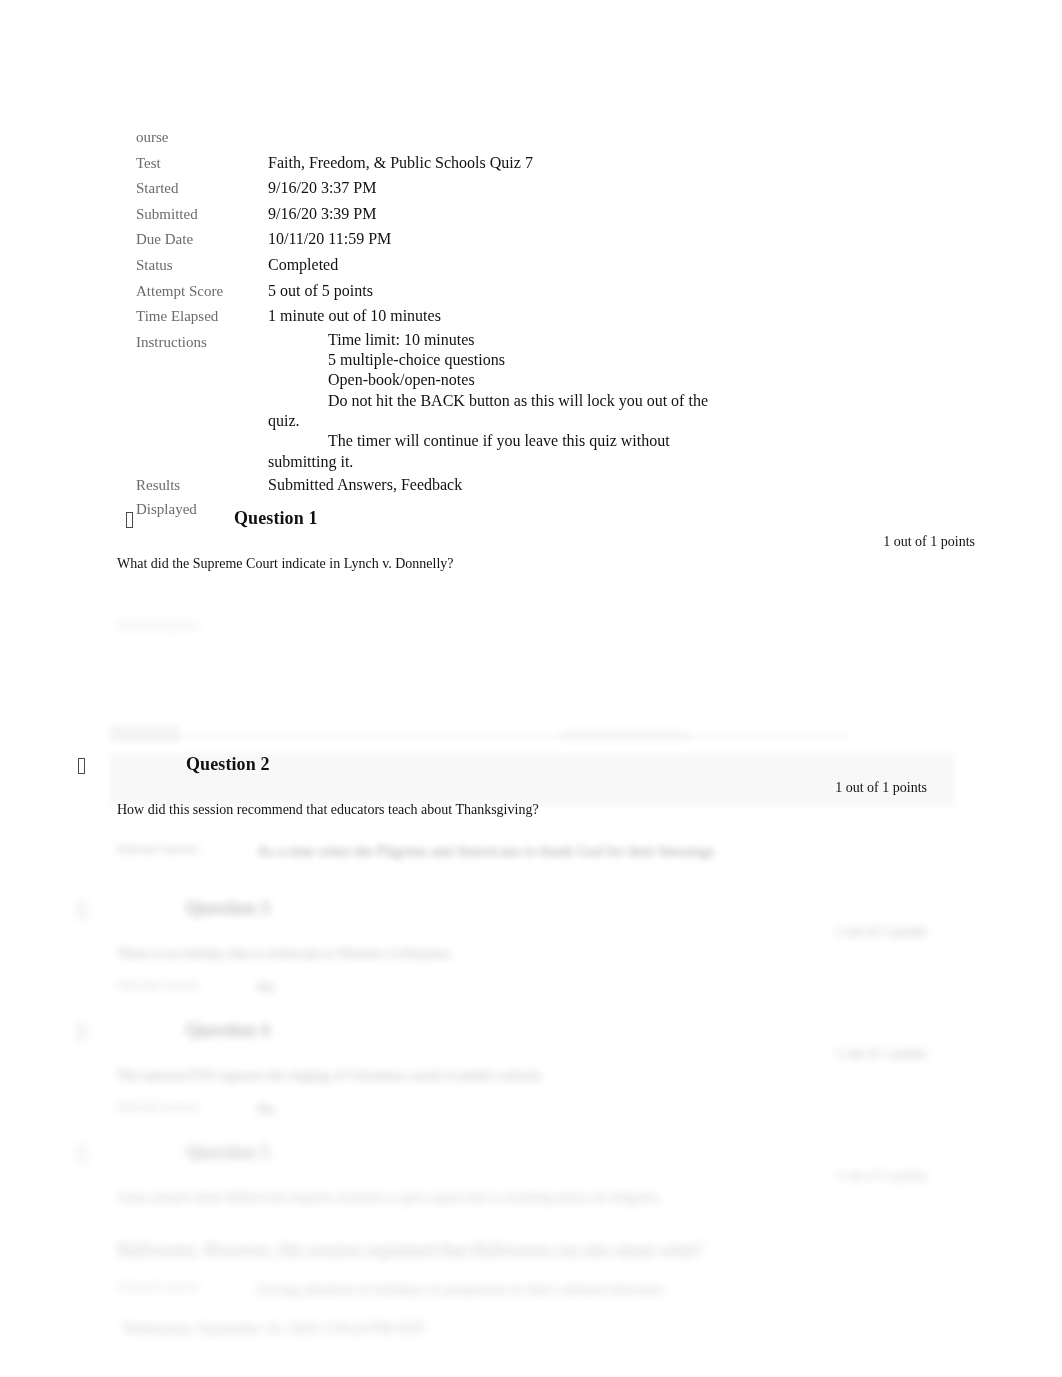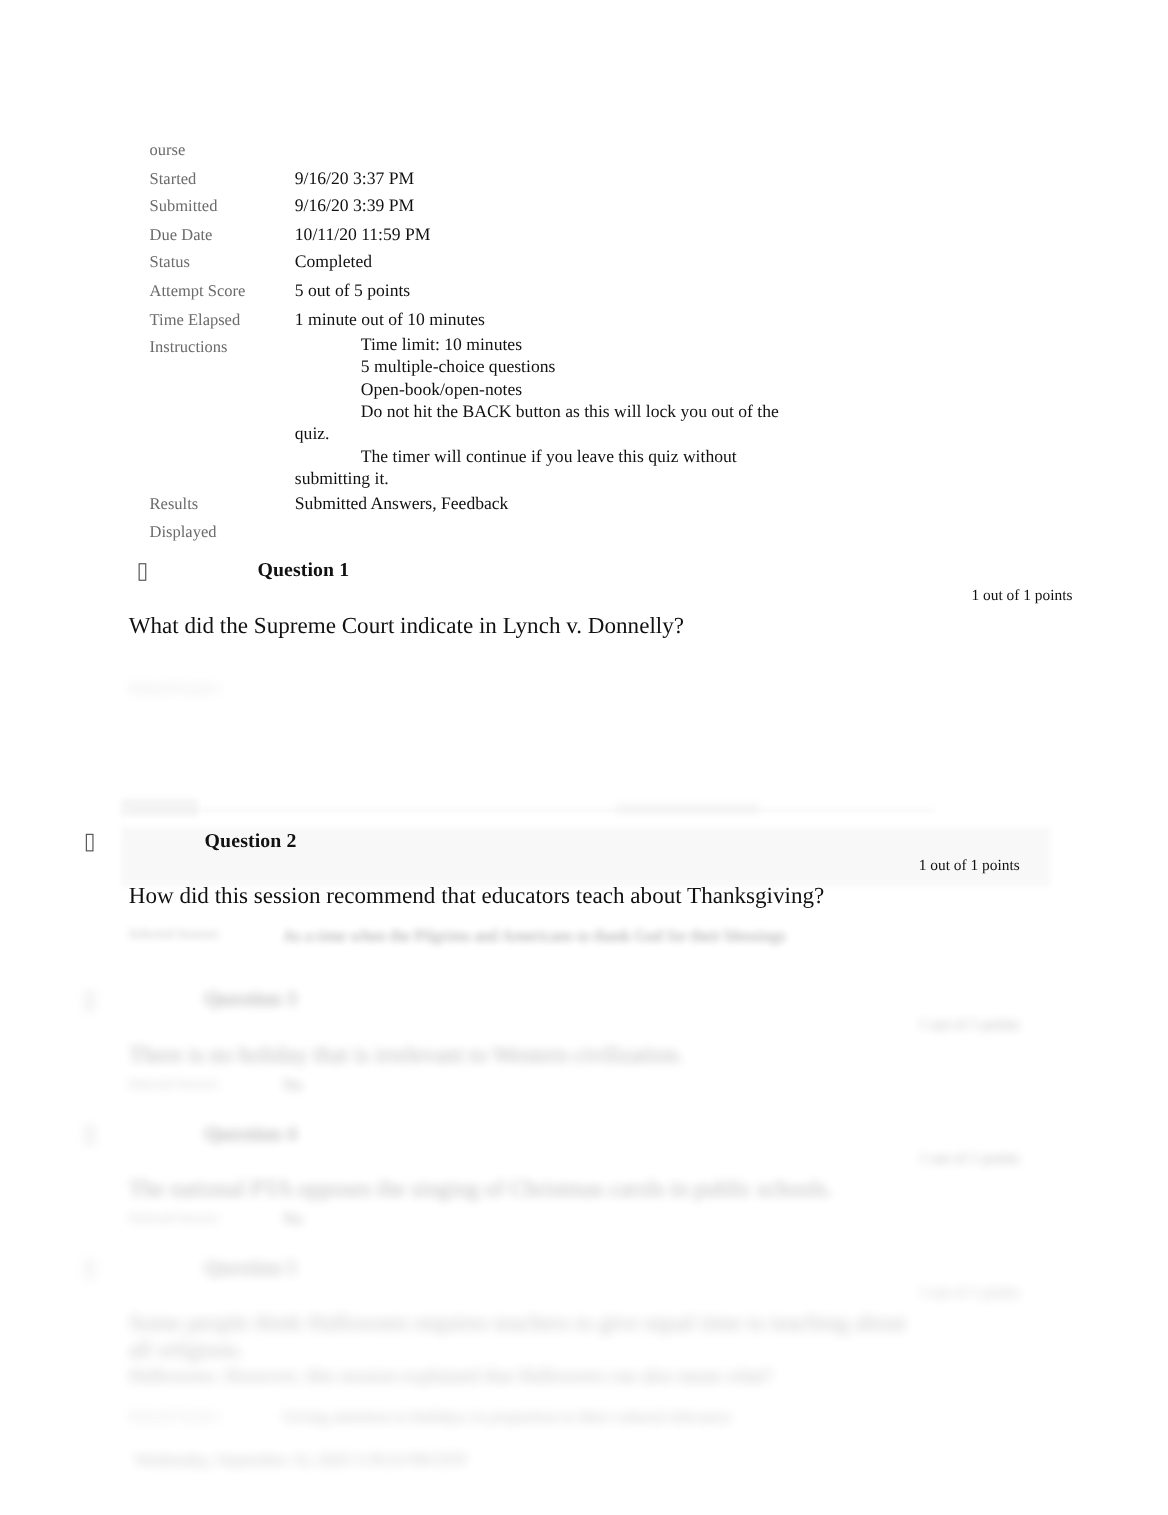--- a/index.html
+++ b/index.html
@@ -98,21 +98,21 @@
     right: 135px;
     top: 26px;
     font-size: 14px;
     color: #111;
     white-space: nowrap;
   }
   .q-text {
     position: absolute;
     left: 117px;
     top: 48px;
-    font-size: 21px;
+    font-size: 14px;
     color: #111;
     white-space: nowrap;
     font-family: Liberation Serif, serif;
   }
 
   
   .ans-row {
     position: absolute;
     left: 117px;
     display: flex;
@@ -155,20 +155,24 @@
 <body>
 
 <div class="page">
 
   <div class="summary">
 
     <div class="summary-row">
       <div class="summary-label">ourse</div>
     </div>
 
+    <div class="summary-row">
+      <div class="summary-label">Test</div>
+      <div class="summary-value">Faith, Freedom, &amp; Public Schools Quiz 7</div>
+    </div>
 
     <div class="summary-row">
       <div class="summary-label">Started</div>
       <div class="summary-value">9/16/20 3:37 PM</div>
     </div>
 
     <div class="summary-row">
       <div class="summary-label">Submitted</div>
       <div class="summary-value">9/16/20 3:39 PM</div>
     </div>

